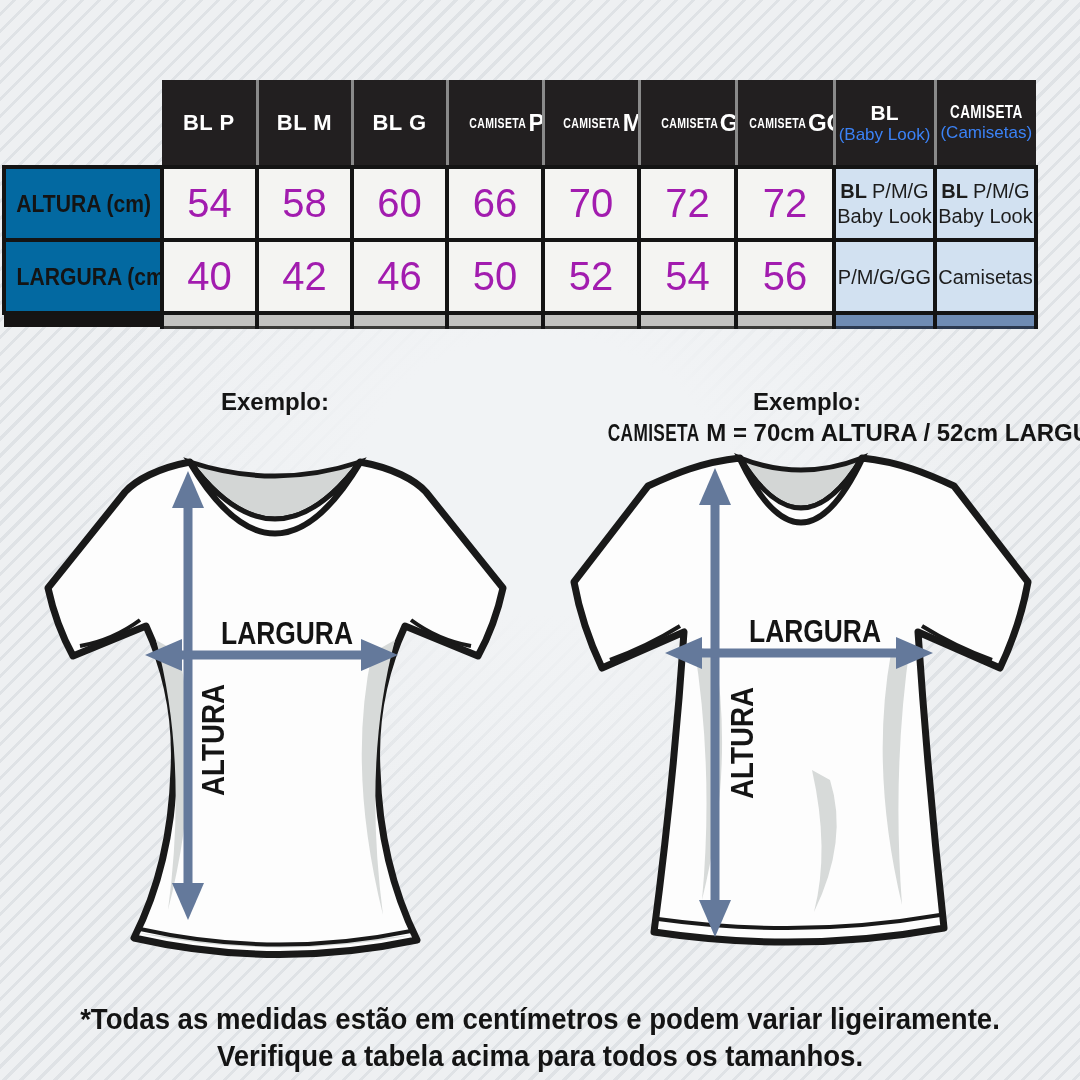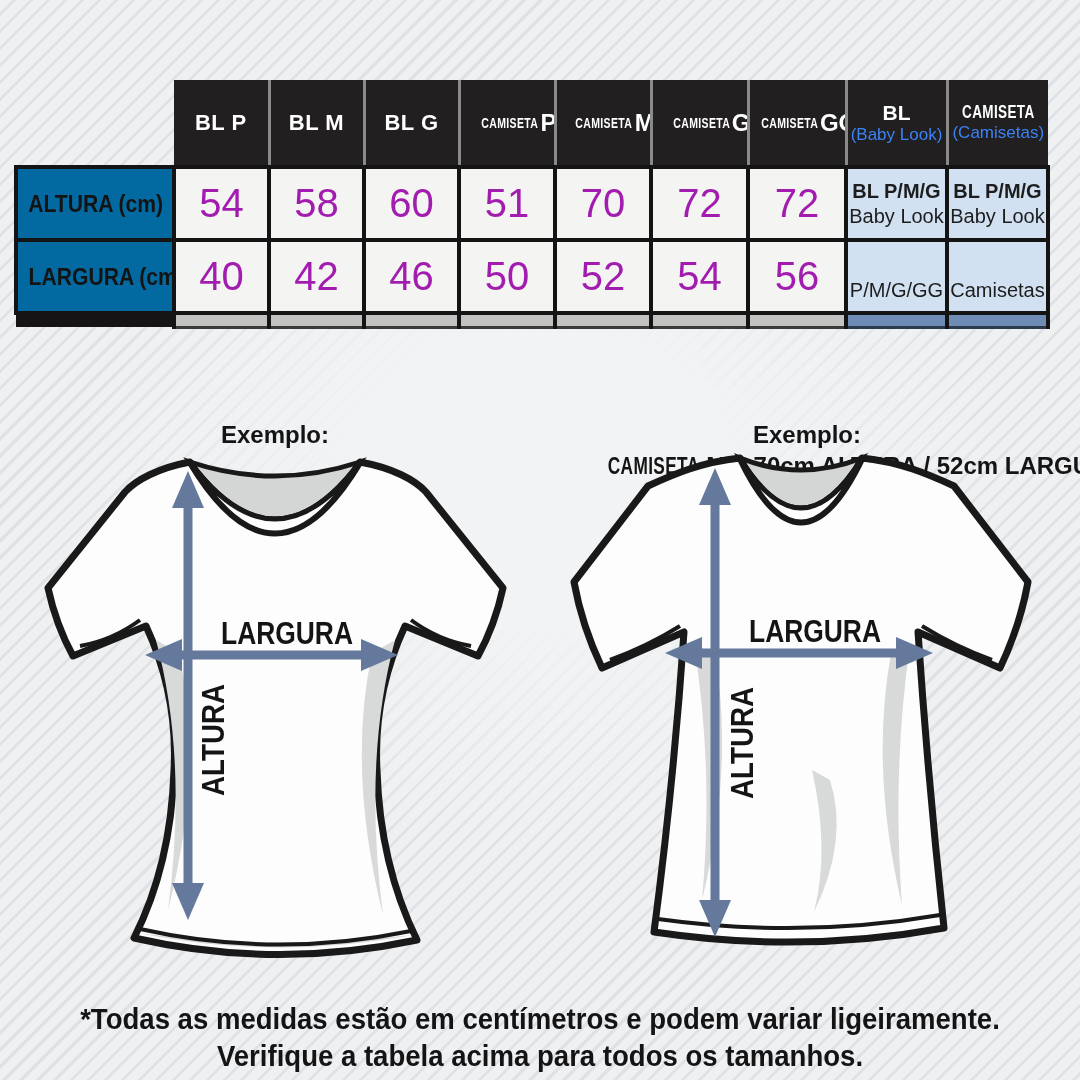--- a/index.html
+++ b/index.html
@@ -13,21 +13,21 @@
   .bg-stripes{position:absolute;inset:0;
     background:repeating-linear-gradient(135deg,
       rgba(184,191,198,0) 0 9px,
       rgba(184,191,198,0.28) 9px 12px);}
   .bg-glow{position:absolute;inset:0;
     background:radial-gradient(ellipse 58% 46% at 50% 44%,
       rgba(241,243,245,1) 28%, rgba(241,243,245,0) 75%);}
 
   
   table.size-table{
-    position:absolute;left:14px;top:80px;
+    position:absolute;left:2px;top:80px;
     border-collapse:collapse;table-layout:fixed;width:1032px;
   }
   .size-table td,.size-table th{padding:0;overflow:hidden;}
   tr.hdr{height:87px;}
   tr.body-row{height:73px;}
   tr.strip{height:14px;}
   th.corner{background:transparent;border:none;}
   th.hcell{
     background:#221f20;border:none;border-left:3px solid #8a8a8a;
     color:#fff;vertical-align:middle;text-align:center;
@@ -54,33 +54,33 @@
     background:#f4f4f2;border:4px solid #141414;
     text-align:center;vertical-align:middle;
     font-size:40px;font-weight:500;color:#a21caf;
   }
   td.bluecell{
     background:#d2e1f1;border:4px solid #141414;
     text-align:center;vertical-align:middle;
     font-size:20px;color:#1d1d1d;line-height:1.25;
   }
   td.bluecell .b{font-weight:bold;}
-  td.bluecell .rest{margin-left:5px;font-weight:bold;}
+  td.bluecell .rest{margin-left:5px;}
   td.bluecell.low{vertical-align:bottom;}
-  td.bluecell.low .low-in{padding-bottom:8px;text-align:center;}
+  td.bluecell.low .low-in{padding-bottom:21px;text-align:center;}
 
   td.strip-black{background:#161414;border:none;}
   td.strip-grey{background:#c2c2c0;border-left:4px solid #141414;border-right:4px solid #141414;
                 border-bottom:3px solid #3a3a38;border-top:none;}
   td.strip-blue{background:#6f8cb4;border-left:4px solid #141414;border-right:4px solid #141414;
                 border-bottom:3px solid #2c3a50;border-top:none;}
 
   
   .example{position:absolute;top:388px;width:470px;text-align:center;
-           font-weight:bold;color:#141414;margin-top:33px;}
+           font-weight:bold;color:#141414;}
   .example .ex-title{font-size:24px;line-height:1.2;display:block;}
   .example .ex-line{font-size:24px;line-height:1.3;display:block;white-space:nowrap;}
   .example .ex-prefix{display:inline-block;transform:scaleX(0.72);transform-origin:right center;
                       letter-spacing:0.5px;}
   #example-left{left:40px;}
   #example-right{left:572px;}
 
   
   .shirt{position:absolute;}
   #shirt-left{left:28px;top:440px;width:495px;height:545px;}
@@ -154,21 +154,21 @@
               <span class="h2">(Camisetas)</span>
             </div>
           </th>
     </tr>
 
     <tr class="body-row">
       <td class="rowlabel"><span class="rl-text">ALTURA (cm)</span></td>
       <td class="num">54</td>
       <td class="num">58</td>
       <td class="num">60</td>
-      <td class="num">51</td>
+      <td class="num">66</td>
       <td class="num">70</td>
       <td class="num">72</td>
       <td class="num">72</td>
       <td class="bluecell">
         <div><span class="b">BL</span><span class="rest">P/M/G</span></div>
         <div>Baby Look</div>
       </td>
       <td class="bluecell">
         <div><span class="b">BL</span><span class="rest">P/M/G</span></div>
         <div>Baby Look</div>

